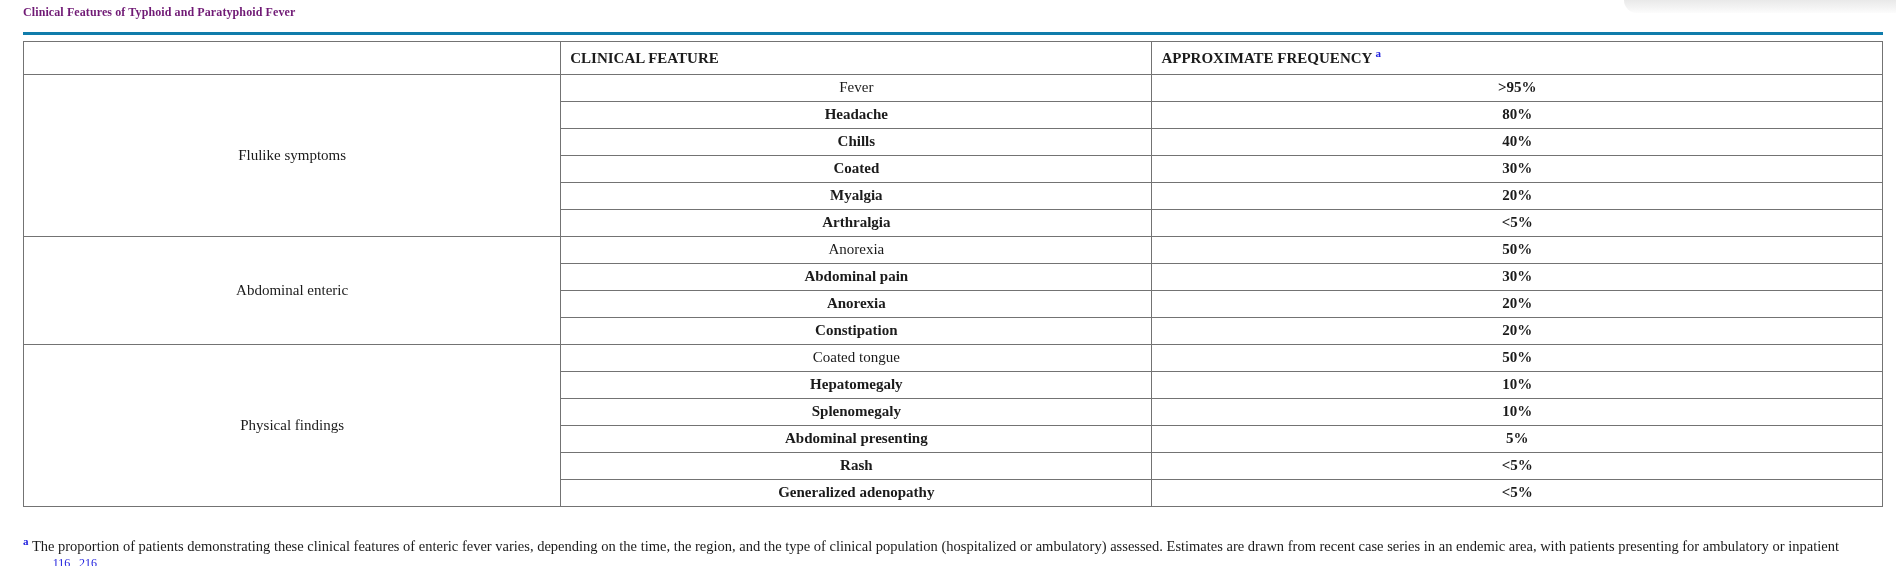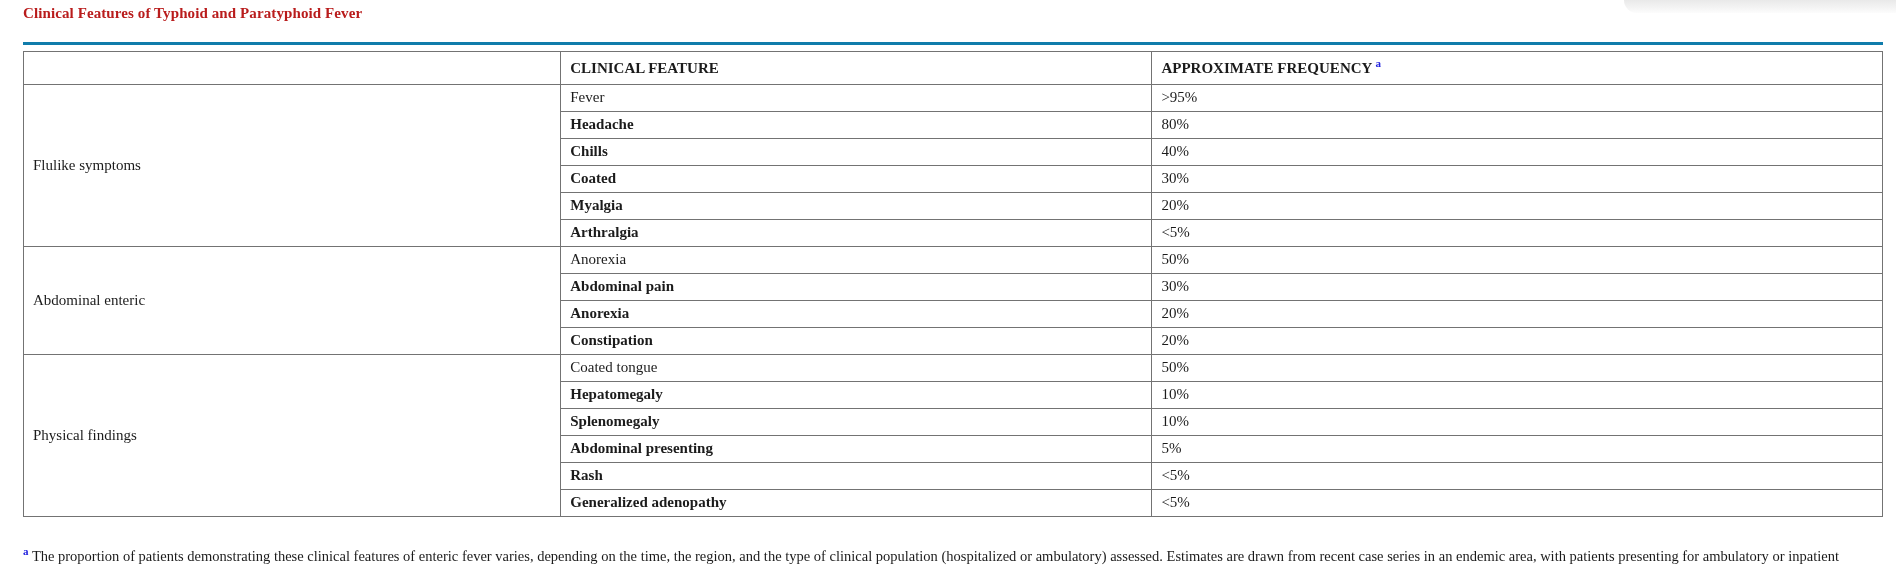--- a/index.html
+++ b/index.html
@@ -25,24 +25,24 @@
     height: 13px;
     background: linear-gradient(180deg, #e9e9e9 0%, #f3f3f3 55%, #fcfcfc 100%);
     border-radius: 0 0 0 16px;
   }
   .title-bar {
     padding-top: 5px;
     border-bottom: 3px solid #107cab;
     margin-bottom: 6px;
   }
   .page-title {
-    font-size: 15px;
-    font-weight: bold;
-    color: #b91c1c;
-    padding-bottom: 20px;
+    font-size: 12px;
+    font-weight: bold;
+    color: #701a75;
+    padding-bottom: 12px;
     letter-spacing: 0.1px;
   }
   table.features {
     width: 100%;
     border-collapse: collapse;
     table-layout: fixed;
     font-size: 15px;
   }
   table.features col.c-category  { width: 28.9%; }
   table.features col.c-feature   { width: 31.8%; }
@@ -57,29 +57,30 @@
     white-space: nowrap;
   }
   table.features thead th {
     height: 28px;
     font-weight: bold;
     font-size: 15px;
   }
   table.features tbody td {
     height: 22px;
     line-height: 1.3;
+    text-align: center;
   }
   td.category {
     vertical-align: top;
     font-weight: normal;
     padding-top: 3px;
   }
   td.feature { font-weight: bold; }
   tr.group-first td.feature { font-weight: normal; }
-  td.frequency { font-weight: normal; }
+  td.frequency { font-weight: bold; }
   sup.marker {
     color: #2121de;
     font-weight: bold;
     font-size: 11px;
     line-height: 0;
   }
   .footnote {
     margin-top: 29px;
     font-size: 14.5px;
     line-height: 1.5;

